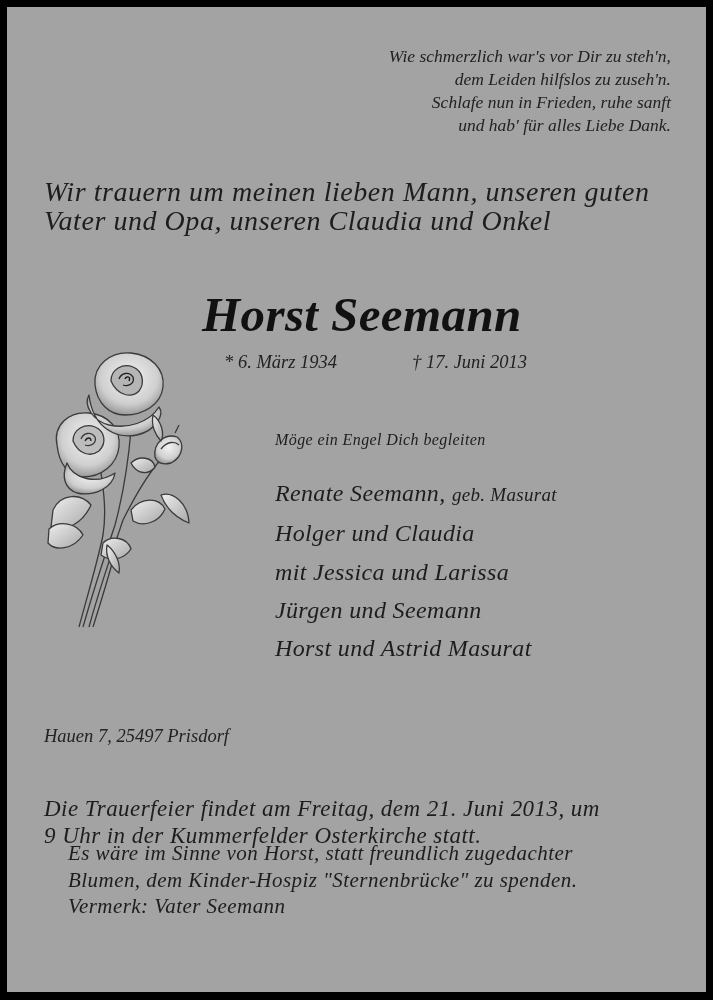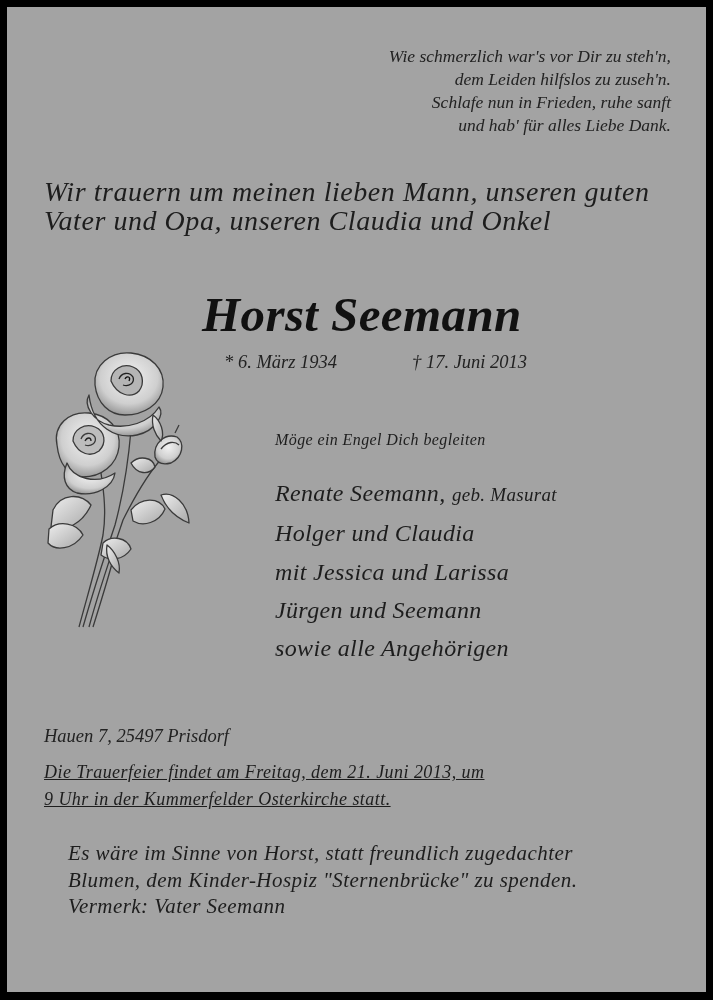--- a/index.html
+++ b/index.html
@@ -124,26 +124,25 @@
       top: 717px;
       font-size: 18.5px;
       line-height: 24px;
       color: #222;
       white-space: nowrap;
     }
 
     .service {
       position: absolute;
       left: 37px;
-      top: 752px;
-      font-size: 18px;
+      top: 788px;
+      font-size: 23px;
       line-height: 27px;
       letter-spacing: 0.45px;
       color: #1d1d1d;
-      text-decoration: underline;
     }
     .service div { white-space: nowrap; }
 
     .donation {
       position: absolute;
       left: 37px;
       top: 833px;
       font-size: 21px;
       line-height: 26.5px;
       letter-spacing: 0.45px;
@@ -224,21 +223,21 @@
   <div class="motto">Möge ein Engel Dich begleiten</div>
 
   <div class="family">
     <div class="row">
       <span>Renate Seemann,</span>
       <span class="small">geb. Masurat</span>
     </div>
     <div class="row">Holger und Claudia</div>
     <div class="row">mit Jessica und Larissa</div>
     <div class="row">Jürgen und Seemann</div>
-    <div class="row">sowie alle Angehörigen</div>
+    <div class="row">Horst und Astrid Masurat</div>
   </div>
 
   <div class="address">Hauen 7, 25497 Prisdorf</div>
 
   <div class="service">
     <div>Die Trauerfeier findet am Freitag, dem 21. Juni 2013, um</div>
     <div>9 Uhr in der  Kummerfelder Osterkirche statt.</div>
   </div>
 
   <div class="donation">

